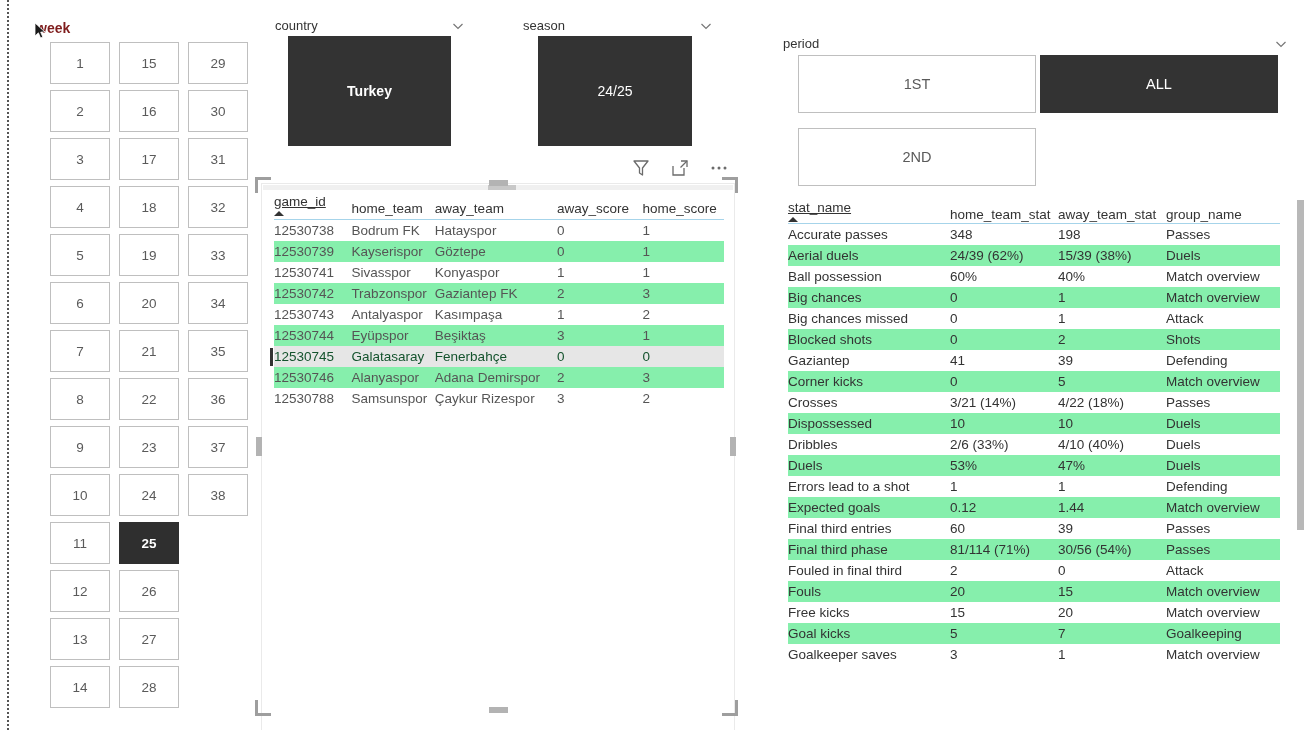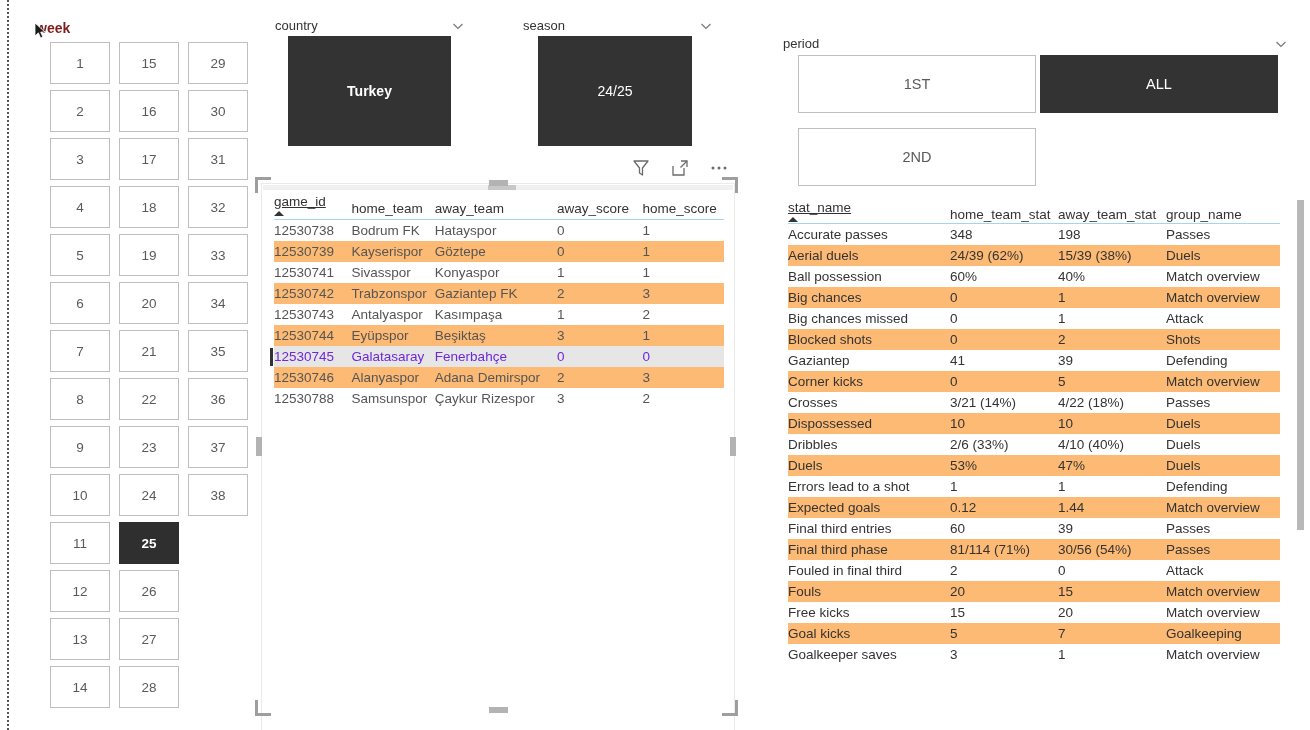--- a/index.html
+++ b/index.html
@@ -201,24 +201,24 @@
   }
   .pbi-table thead tr { border-bottom: 1px solid #a6d4ea; }
   .pbi-table td {
     font-size: 13.5px;
     color: #555555;
     padding: 3px 0;
     white-space: nowrap;
     overflow: hidden;
     text-overflow: ellipsis;
   }
-  .pbi-table tbody tr.alt td { background: #fdba74; }
+  .pbi-table tbody tr.alt td { background: #86efac; }
   .pbi-table tbody tr.row-selected td {
     background: #e6e6e6;
-    color: #6d28d9;
+    color: #14532d;
     margin-left: 13px;
   }
   .sort-caret {
     display: block;
     width: 0; height: 0;
     border-left: 5px solid transparent;
     border-right: 5px solid transparent;
     border-bottom: 5px solid #333;
     margin-top: 2px;
   }

